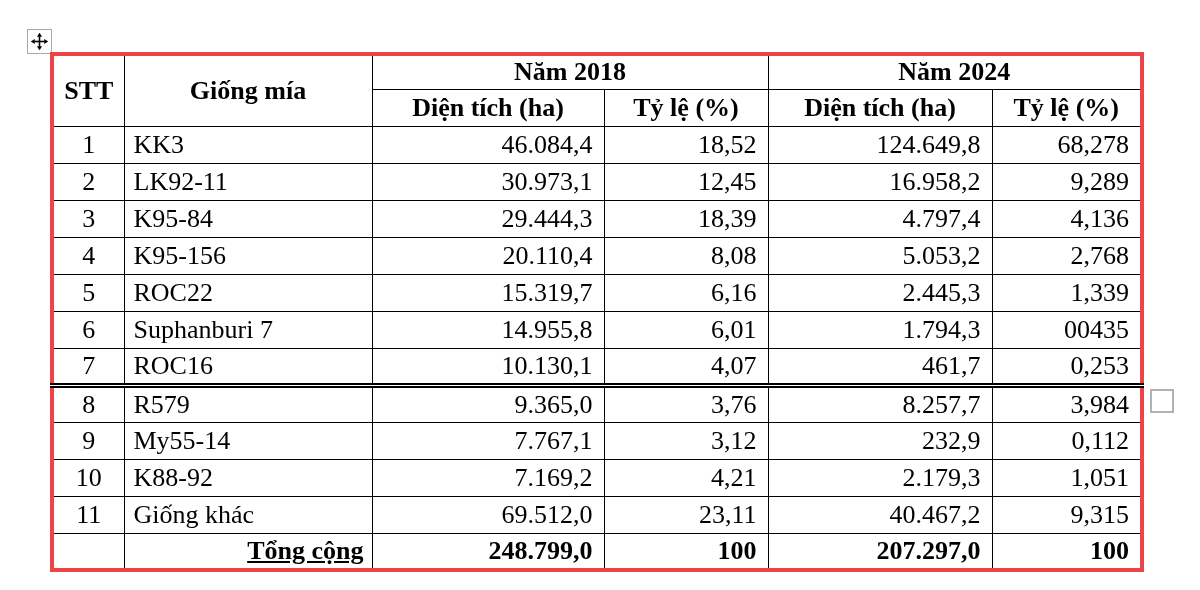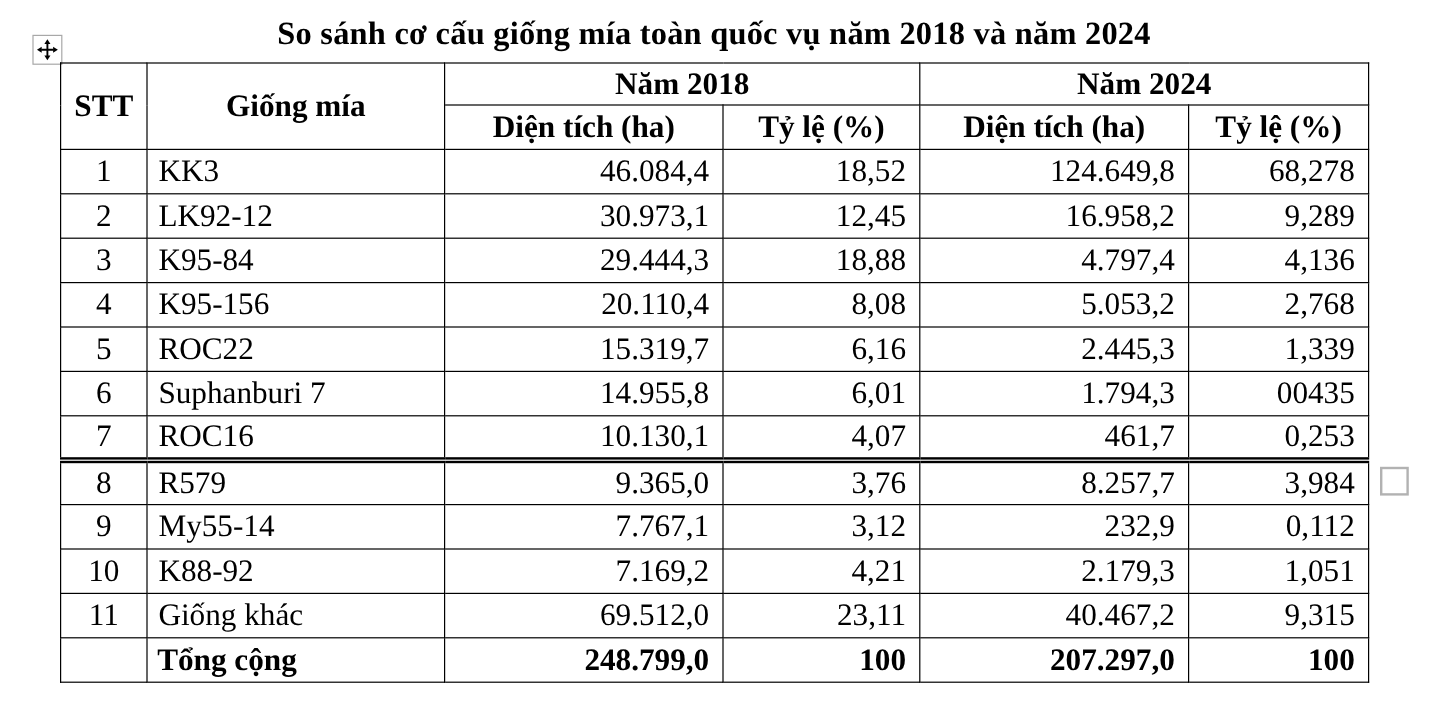--- a/index.html
+++ b/index.html
@@ -51,21 +51,21 @@
     border: 2px solid #b2b2b2;
     background: #fff;
   }
   table.cmp {
     position: absolute;
     left: 50px;
     top: 52px;
     width: 1090px;
     border-collapse: collapse;
     table-layout: fixed;
-    border: 1px solid #ef4444;
+    border: 4px solid #ef4444;
   }
   .cmp th, .cmp td {
     border: 1.5px solid #000;
     font-size: 26px;
     height: 37px;
     padding: 0 8px;
     overflow: hidden;
     white-space: nowrap;
     vertical-align: middle;
     box-sizing: border-box;
@@ -74,41 +74,40 @@
   .cmp th {
     font-weight: bold;
     text-align: center;
     padding: 0 4px;
   }
   .cmp td.stt  { text-align: center; }
   .cmp td.name { text-align: left;  padding-left: 9px; font-family: Liberation Serif, serif; }
   .cmp td.num  { text-align: right; padding-right: 11px; }
   .cmp tr.page-split td { border-top: 5px double #000; }
   .cmp tfoot td { font-weight: bold; }
-  .cmp tfoot td.total-label { text-align: left; }
+  .cmp tfoot td.total-label { text-align: right; text-decoration: underline; }
 </style>
 </head>
 <body>
 
 <div class="page">
 
   <div class="move-handle">
     <svg width="19" height="19" viewBox="0 0 24 24">
       <g stroke="#000" stroke-width="2" fill="#000">
         <line x1="12" y1="5.5" x2="12" y2="18.5"></line>
         <line x1="5.5" y1="12" x2="18.5" y2="12"></line>
         <polygon points="12,1 8.8,6 15.2,6" stroke-width="0"></polygon>
         <polygon points="12,23 8.8,18 15.2,18" stroke-width="0"></polygon>
         <polygon points="1,12 6,8.8 6,15.2" stroke-width="0"></polygon>
         <polygon points="23,12 18,8.8 18,15.2" stroke-width="0"></polygon>
       </g>
     </svg>
   </div>
 
-  <div class="doc-title">So sánh cơ cấu giống mía toàn quốc vụ năm 2018 và năm 2024</div>
 
   <table class="cmp">
     <colgroup>
       <col style="width:72px">
       <col style="width:248px">
       <col style="width:232px">
       <col style="width:164px">
       <col style="width:224px">
       <col style="width:150px">
     </colgroup>
@@ -130,31 +129,31 @@
         <tr>
           <td class="stt">1</td>
           <td class="name">KK3</td>
           <td class="num">46.084,4</td>
           <td class="num">18,52</td>
           <td class="num">124.649,8</td>
           <td class="num">68,278</td>
         </tr>
         <tr>
           <td class="stt">2</td>
-          <td class="name">LK92-12</td>
+          <td class="name">LK92-11</td>
           <td class="num">30.973,1</td>
           <td class="num">12,45</td>
           <td class="num">16.958,2</td>
           <td class="num">9,289</td>
         </tr>
         <tr>
           <td class="stt">3</td>
           <td class="name">K95-84</td>
           <td class="num">29.444,3</td>
-          <td class="num">18,88</td>
+          <td class="num">18,39</td>
           <td class="num">4.797,4</td>
           <td class="num">4,136</td>
         </tr>
         <tr>
           <td class="stt">4</td>
           <td class="name">K95-156</td>
           <td class="num">20.110,4</td>
           <td class="num">8,08</td>
           <td class="num">5.053,2</td>
           <td class="num">2,768</td>

